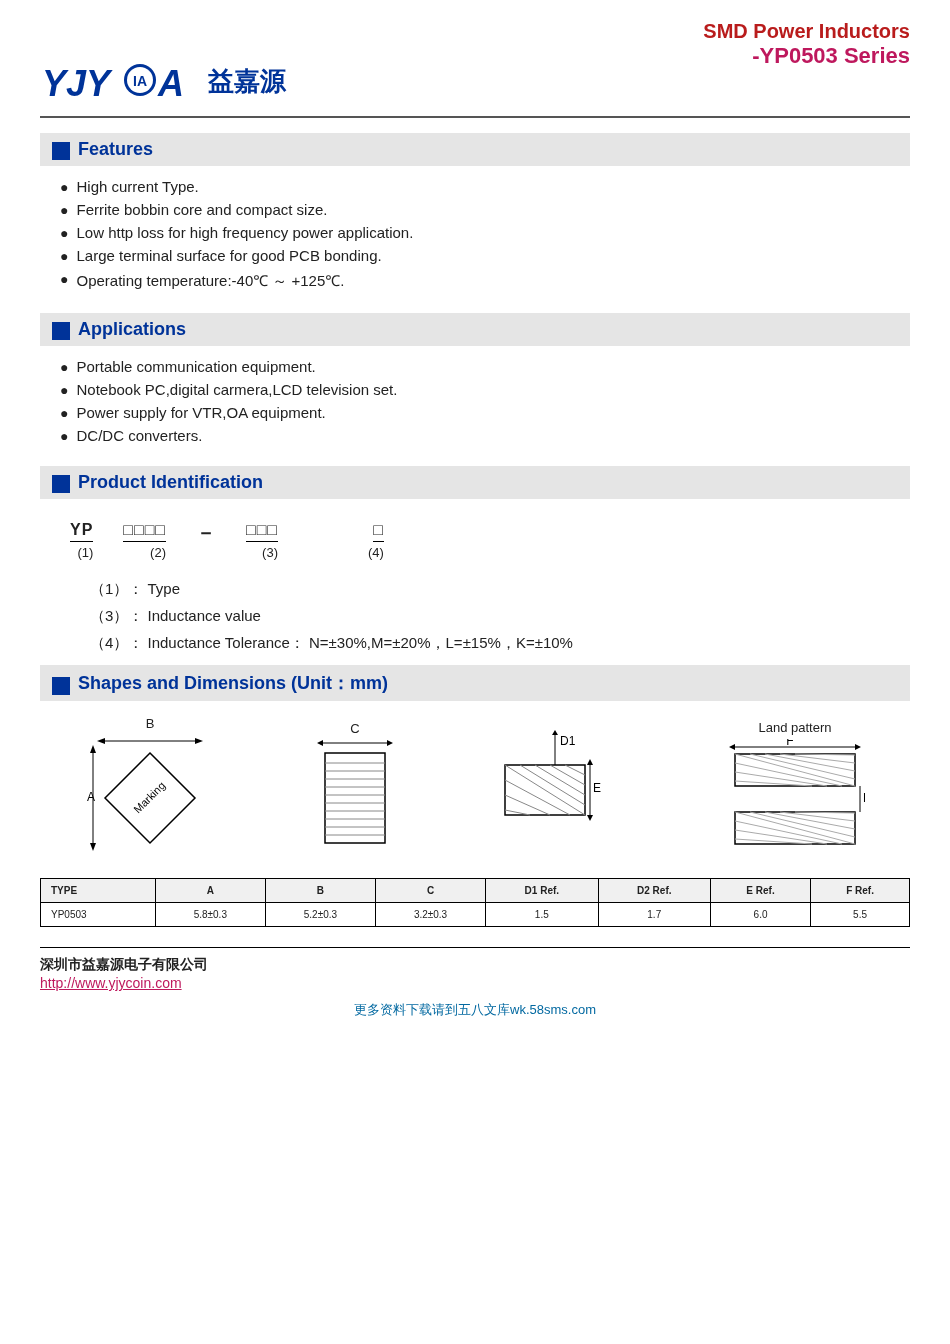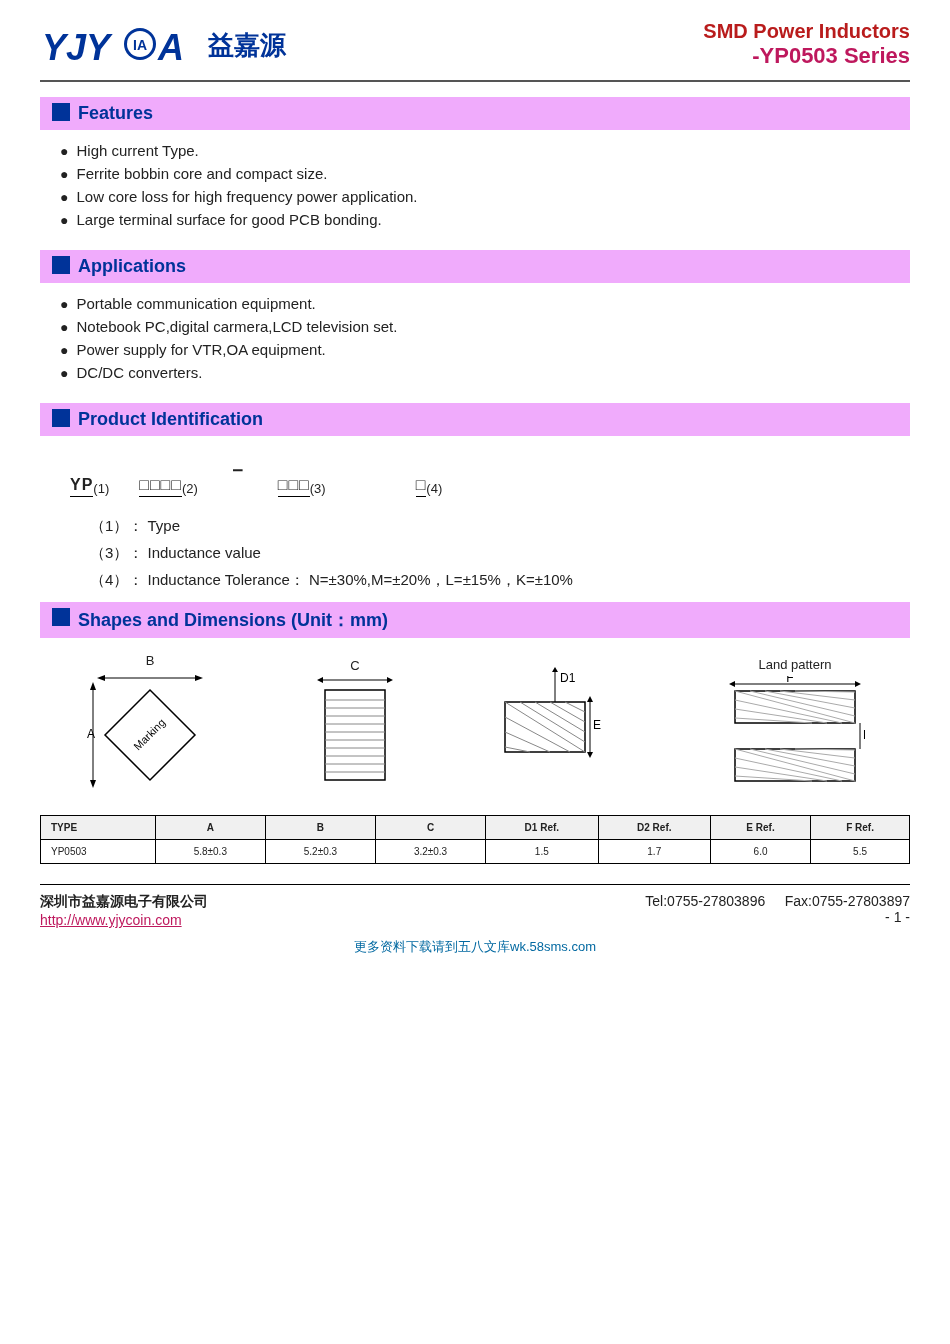--- a/index.html
+++ b/index.html
@@ -20,20 +20,21 @@
       padding-bottom: 10px;
       border-bottom: 2px solid #555;
     }
     .logo-area {
       display: flex;
       align-items: center;
     }
     .logo-box {
       display: flex;
       align-items: center;
+      margin-top: 36px;
     }
     .logo-text-cn {
       font-size: 26px;
       color: #003399;
       font-weight: bold;
       margin-left: 8px;
     }
     .product-title {
       text-align: right;
     }
@@ -42,25 +43,25 @@
       font-weight: bold;
       color: #b91c1c;
     }
     .product-title .line2 {
       font-size: 22px;
       font-weight: bold;
       color: #be185d;
     }
 
     .section-header {
-      background: #f0abfc;
+      background: #e5e5e5;
       padding: 6px 12px;
       margin: 12px 0 8px 0;
       display: flex;
-      align-items: flex-start;
+      align-items: flex-end;
       gap: 8px;
     }
     .section-header .blue-square {
       width: 18px;
       height: 18px;
       background: #003399;
       display: inline-block;
       flex-shrink: 0;
     }
     .section-header .section-title {
@@ -89,21 +90,22 @@
 
     
     .product-id-diagram {
       margin: 20px 30px;
       display: flex;
       align-items: flex-end;
       gap: 30px;
     }
     .pid-group {
       display: flex;
-      align-items: center;
+      flex-direction: column;
+      align-items: flex-end;
     }
     .pid-code {
       font-size: 16px;
       font-weight: bold;
       border-bottom: 1.5px solid #000;
       padding-bottom: 2px;
       text-align: center;
       letter-spacing: 1px;
     }
     .pid-num {
@@ -216,24 +218,27 @@
   <span class="section-title">Features</span>
 </div>
 <ul class="bullet-list">
   <li>
       <span>High current Type.</span>
     </li>
   <li>
       <span>Ferrite bobbin core and compact size.</span>
     </li>
   <li>
-      <span>Low core loss for high frequency power application.</span>
+      <span>Low http loss for high frequency power application.</span>
     </li>
   <li>
       <span>Large terminal surface for good PCB bonding.</span>
+    </li>
+  <li>
+      <span>Operating temperature:-40℃ ～ +125℃.</span>
     </li>
 </ul>
 
 <div class="section-header">
   <span class="blue-square"></span>
   <span class="section-title">Applications</span>
 </div>
 <ul class="bullet-list">
   <li>
       <span>Portable communication equipment.</span>
@@ -419,22 +424,15 @@
       <td>5.5</td>
     </tr>
   </tbody>
 </table>
 
 <div class="footer">
   <div class="footer-left">
     <div class="company-name">深圳市益嘉源电子有限公司</div>
     <a class="website">http://www.yjycoin.com</a>
   </div>
-  <div class="footer-right">
-    <span>Tel:0755-27803896</span>
-    &nbsp;&nbsp;&nbsp;
-    <span>Fax:0755-27803897</span>
-    <br>
-    <span>- 1 -</span>
-  </div>
 </div>
 
 <div class="footer-watermark">更多资料下载请到五八文库wk.58sms.com</div>
 
 </body></html>

